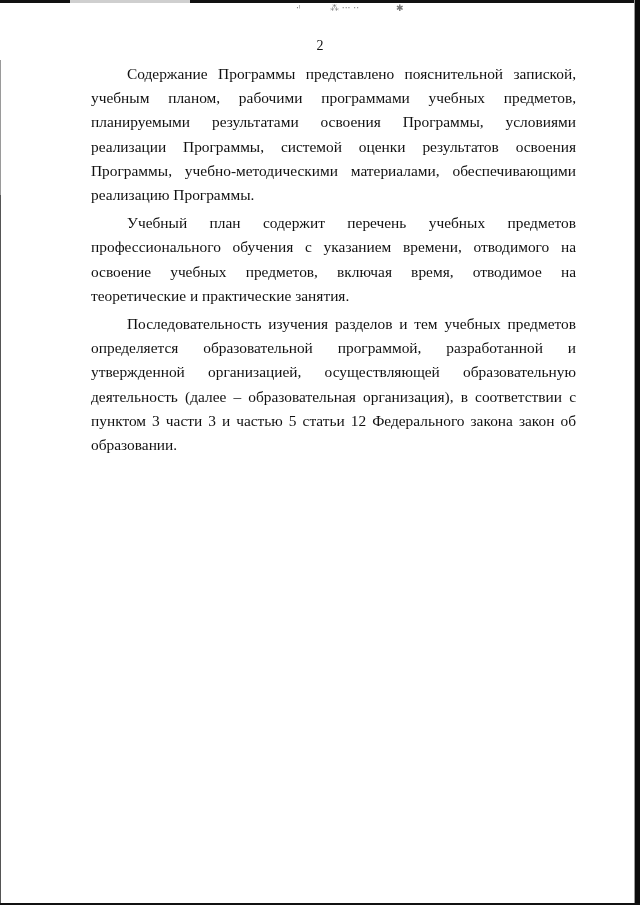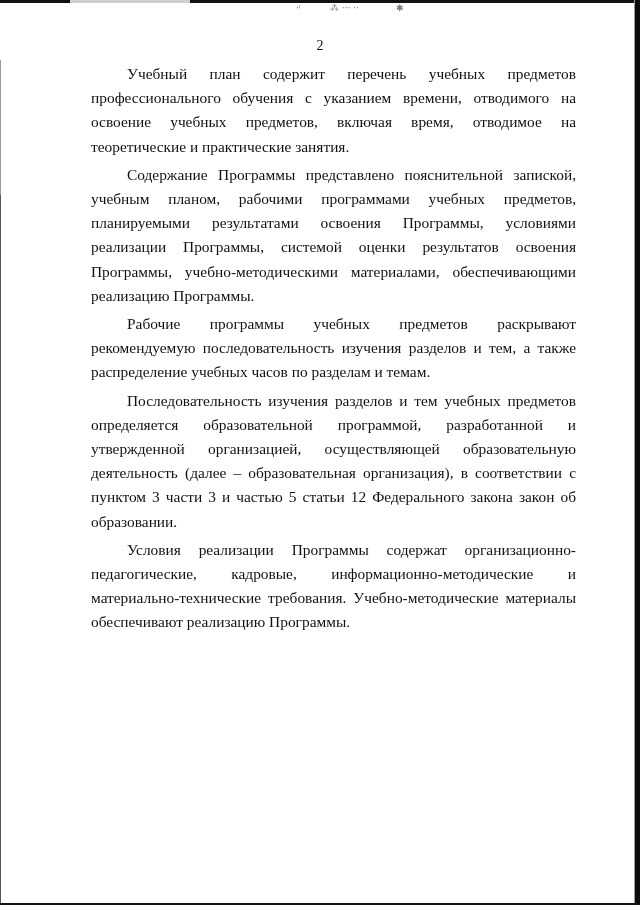--- a/index.html
+++ b/index.html
@@ -92,19 +92,17 @@
   <div class="scan-left-dark"></div>
   <div class="scan-bottom"></div>
 
   <span class="scan-smudge" style="left:296px;">·ᵎ</span>
   <span class="scan-smudge" style="left:330px;">⁂ ··· ··</span>
   <span class="scan-smudge" style="left:396px;">✱</span>
 
   <div class="page-number">2</div>
 
   <div class="body-text">
+    <p>Содержание Программы представлено пояснительной запиской, учебным планом, рабочими программами учебных предметов, планируемыми результатами освоения Программы, условиями реализации Программы, системой оценки результатов освоения Программы, учебно-методическими материалами, обеспечивающими реализацию Программы.</p>
     <p>Учебный план содержит перечень учебных предметов профессионального обучения с указанием времени, отводимого на освоение учебных предметов, включая время, отводимое на теоретические и практические занятия.</p>
-    <p>Содержание Программы представлено пояснительной запиской, учебным планом, рабочими программами учебных предметов, планируемыми результатами освоения Программы, условиями реализации Программы, системой оценки результатов освоения Программы, учебно-методическими материалами, обеспечивающими реализацию Программы.</p>
-    <p>Рабочие программы учебных предметов раскрывают рекомендуемую последовательность изучения разделов и тем, а также распределение учебных часов по разделам и темам.</p>
     <p>Последовательность изучения разделов и тем учебных предметов определяется образовательной программой, разработанной и утвержденной организацией, осуществляющей образовательную деятельность (далее – образовательная организация), в соответствии с пунктом 3 части 3 и частью 5 статьи 12 Федерального закона закон об образовании.</p>
-    <p>Условия реализации Программы содержат организационно-педагогические, кадровые, информационно-методические и материально-технические требования. Учебно-методические материалы обеспечивают реализацию Программы.</p>
   </div>
 </div>
 
 </body></html>

